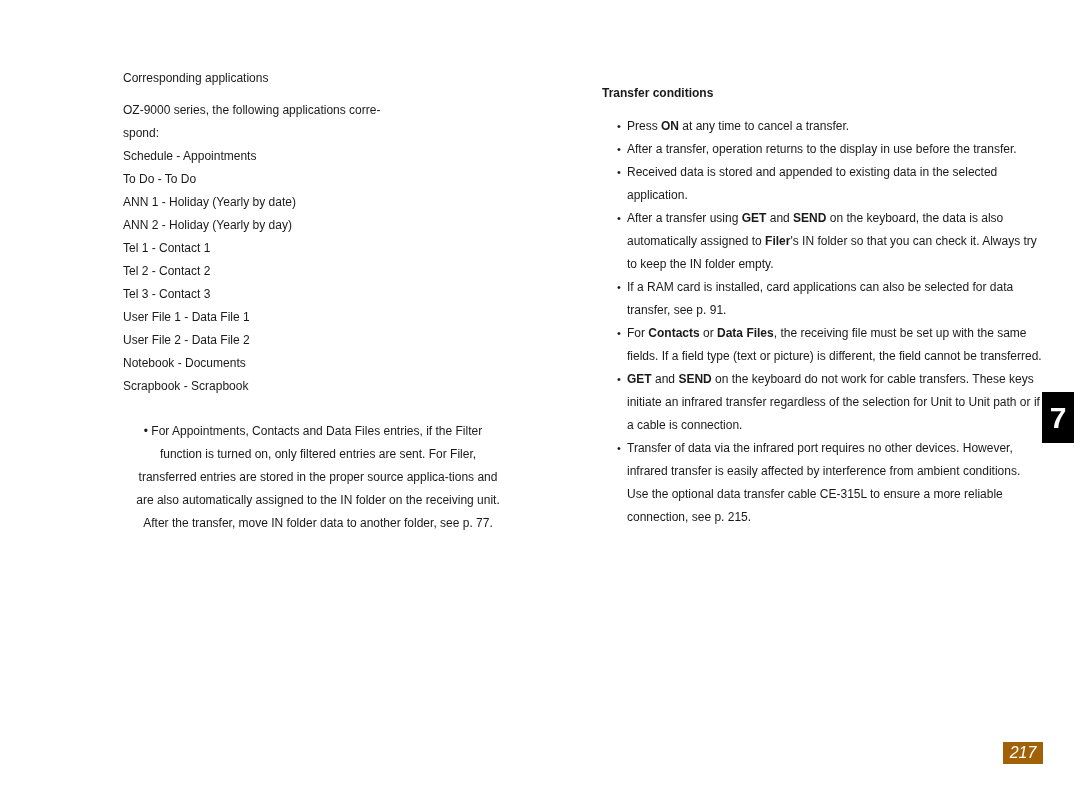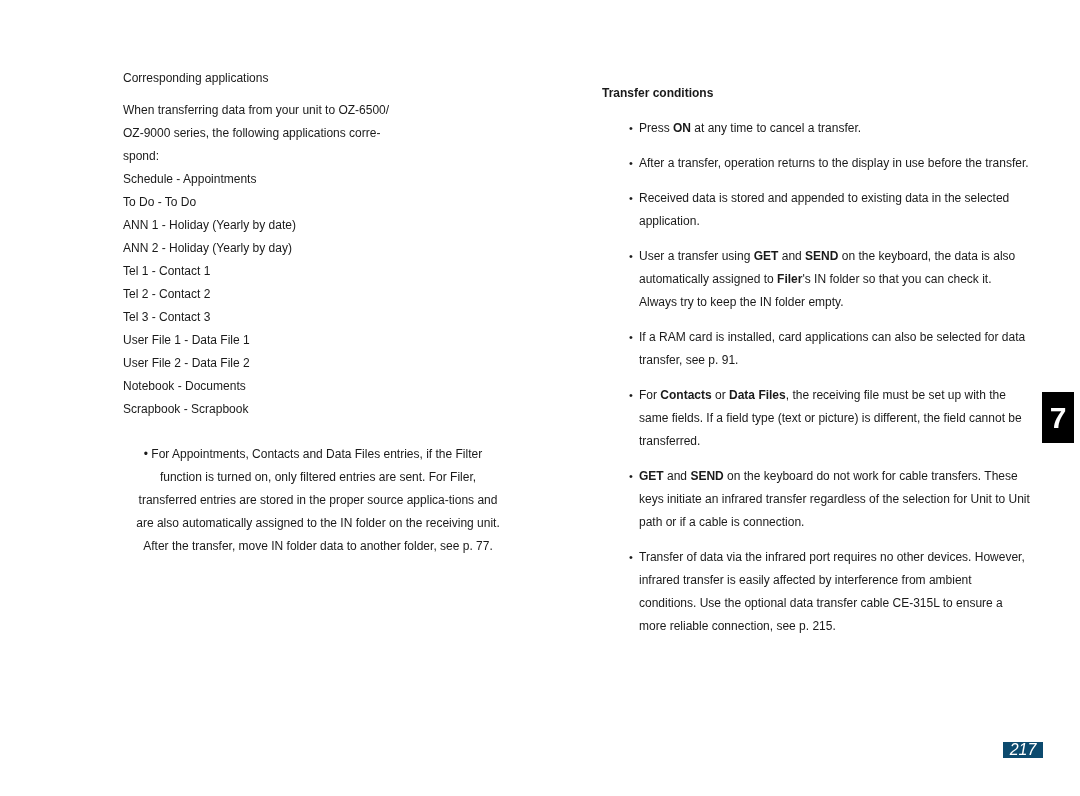--- a/index.html
+++ b/index.html
@@ -8,41 +8,40 @@
       font-family: "Liberation Sans", sans-serif; color: #1a1a1a;
     }
     .col { position: absolute; font-size: 12px; line-height: 23px; }
     #left { left: 123px; top: 67px; width: 400px; }
     #right { left: 602px; top: 82px; width: 440px; }
     .subhead { margin-bottom: 9px; }
     .lines div { white-space: nowrap; }
     .note { margin-top: 22px; padding-left: 10px; text-indent: -10px; width: 370px; text-align: center; }
     .right-title { font-weight: bold; margin-bottom: 10px; }
     ul.bullets { list-style: none; margin: 0; padding: 0 0 0 15px; }
-    ul.bullets li { position: relative; padding-left: 10px; margin: 12px; }
+    ul.bullets li { position: relative; padding-left: 10px; margin: 0; }
     ul.bullets li::before { content: "\2022"; position: absolute; left: 0; top: 0; font-size: 11px; }
     ul.bullets li span.b { font-weight: bold; }
     #chapter-tab {
       position: absolute; left: 1042px; top: 392px; width: 32px; height: 51px;
       background: #000; color: #fff; font-weight: bold; font-size: 30px;
       display: flex; align-items: center; justify-content: center;
     }
     #page-number {
-      position: absolute; left: 1003px; top: 742px; width: 40px; height: 16px;
-      background: #0c4a6e; color: #fff; font-style: italic; font-size: 16px;
+      position: absolute; left: 1003px; top: 742px; width: 40px; height: 22px;
+      background: #a16207; color: #fff; font-style: italic; font-size: 16px;
       display: flex; align-items: center; justify-content: center; line-height: 18px;
     }
   </style>
 </head>
 <body>
 
 <div id="left" class="col">
   <div class="subhead">Corresponding applications</div>
   <div class="lines">
-    <div>When transferring data from your unit to OZ-6500/</div>
     <div>OZ-9000 series, the following applications corre-</div>
     <div>spond:</div>
   </div>
   <div class="lines">
     <div>Schedule - Appointments</div>
     <div>To Do - To Do</div>
     <div>ANN 1 - Holiday (Yearly by date)</div>
     <div>ANN 2 - Holiday (Yearly by day)</div>
     <div>Tel 1 - Contact 1</div>
     <div>Tel 2 - Contact 2</div>
@@ -54,21 +53,21 @@
   </div>
   <div class="note">• For Appointments, Contacts and Data Files entries, if the Filter function is turned on, only filtered entries are sent. For Filer, transferred entries are stored in the proper source applica-tions and are also automatically assigned to the IN folder on the receiving unit. After the transfer, move IN folder data to another folder, see p. 77.</div>
 </div>
 
 <div id="right" class="col">
   <div class="right-title">Transfer conditions</div>
   <ul class="bullets" id="bullet-list">
       <li><span>Press </span><span class="b">ON</span><span> at any time to cancel a transfer.</span></li>
       <li><span>After a transfer, operation returns to the display in use before the transfer.</span></li>
       <li><span>Received data is stored and appended to existing data in the selected application.</span></li>
-      <li><span>User a transfer using </span><span class="b">GET</span><span> and </span><span class="b">SEND</span><span> on the keyboard, the data is also automatically assigned to </span><span class="b">Filer</span><span>'s IN folder so that you can check it. Always try to keep the IN folder empty.</span></li>
+      <li><span>After a transfer using </span><span class="b">GET</span><span> and </span><span class="b">SEND</span><span> on the keyboard, the data is also automatically assigned to </span><span class="b">Filer</span><span>'s IN folder so that you can check it. Always try to keep the IN folder empty.</span></li>
       <li><span>If a RAM card is installed, card applications can also be selected for data transfer, see p. 91.</span></li>
       <li><span>For </span><span class="b">Contacts</span><span> or </span><span class="b">Data Files</span><span>, the receiving file must be set up with the same fields. If a field type (text or picture) is different, the field cannot be transferred.</span></li>
       <li><span class="b">GET</span><span> and </span><span class="b">SEND</span><span> on the keyboard do not work for cable transfers. These keys initiate an infrared transfer regardless of the selection for Unit to Unit path or if a cable is connection.</span></li>
       <li><span>Transfer of data via the infrared port requires no other devices. However, infrared transfer is easily affected by interference from ambient conditions. Use the optional data transfer cable CE-315L to ensure a more reliable connection, see p. 215.</span></li>
     </ul>
 </div>
 
 <div id="chapter-tab">7</div>
 <div id="page-number">217</div>
 

